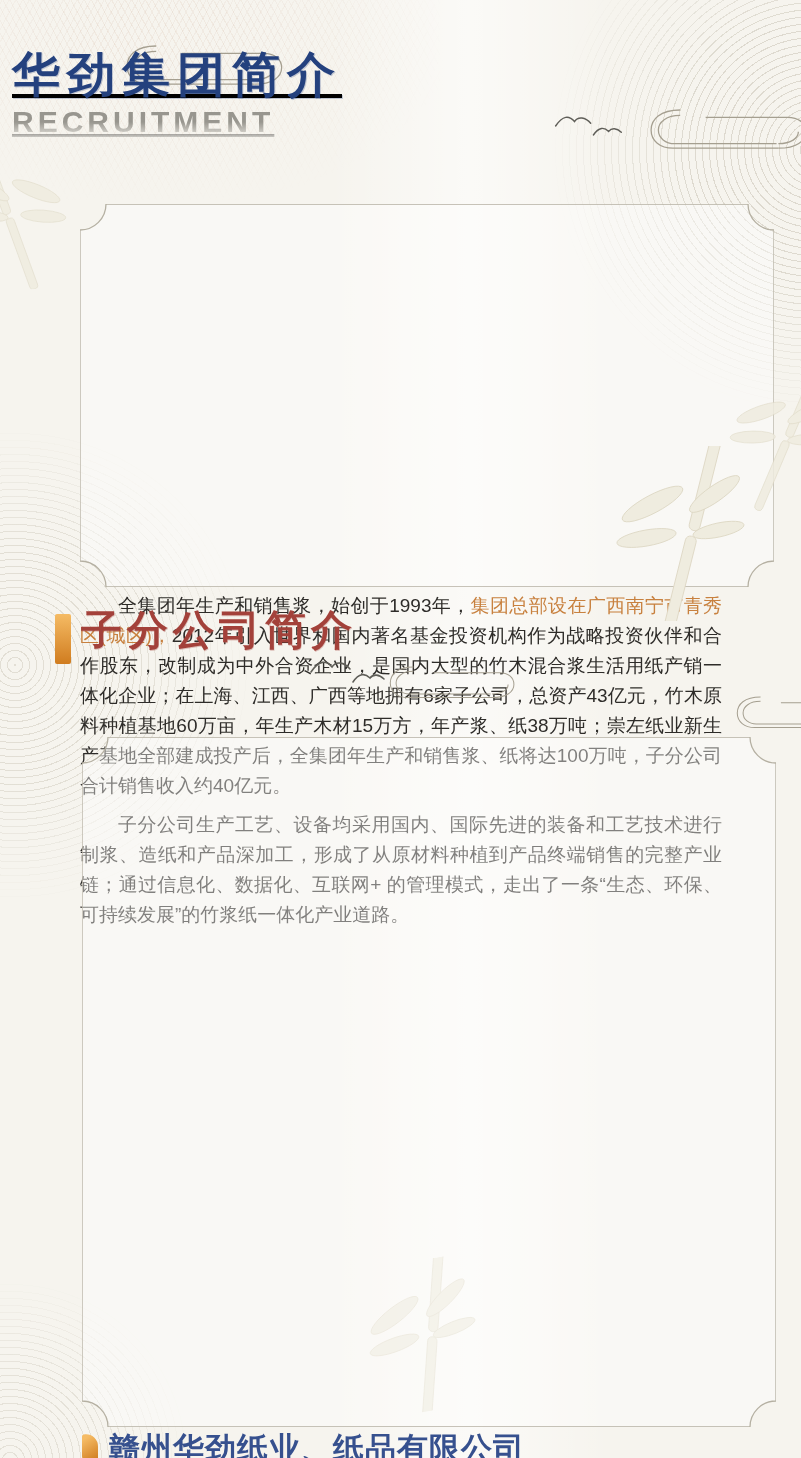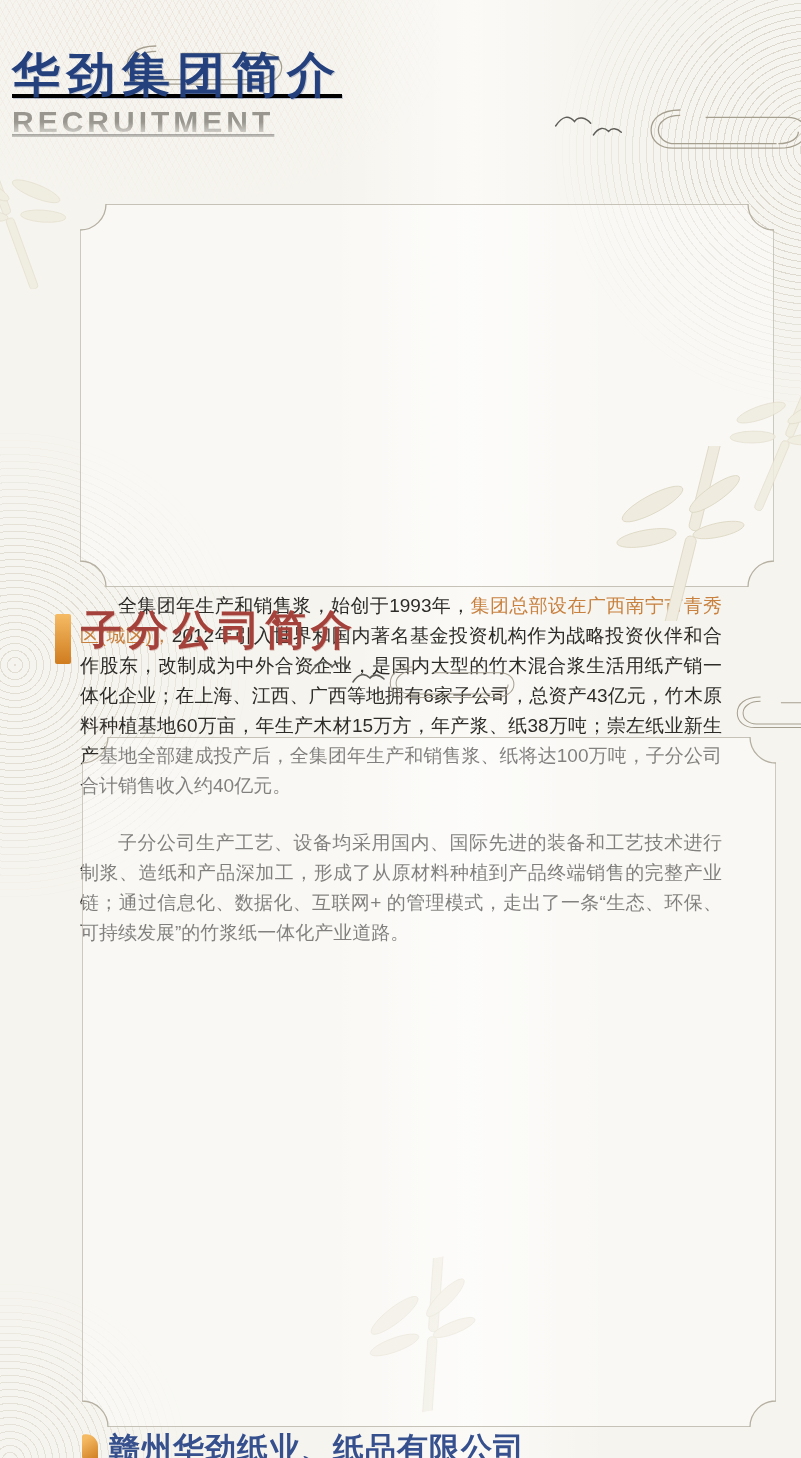--- a/index.html
+++ b/index.html
@@ -48,21 +48,21 @@
         mask-image:linear-gradient(#000 50%,rgba(0,0,0,.2) 95%);}
   .hero .en-word{margin-top:2px;}
   
   .box{position:absolute;left:54px;width:694px;z-index:1;}
   .box1{top:170px;height:383px;padding:34px 26px 0;}
   .box2{top:707px;height:690px;padding:30px 28px 0;}
   .frame{position:absolute;left:0;top:0;z-index:0;}
   .box > *{position:relative;z-index:3;}
   p.body{margin:0;text-indent:2em;font-size:19px;line-height:30px;text-align:justify;
         color:var(--text-dark);}
-  .box1 p.body + p.body{margin-top:27px;}
+  .box1 p.body + p.body{margin-top:9px;}
   .seg-orange{color:var(--accent-orange);}
   
   .section-head{position:absolute;left:55px;top:604px;z-index:3;}
   .section-bar{position:absolute;left:0;top:10px;width:16px;height:50px;border-radius:2px;
         background:linear-gradient(var(--bar-orange-1),var(--bar-orange-2));}
   .section-head h2{margin:0 0 0 26px;font-family:"DejaVu Serif","Liberation Serif",serif;
         font-weight:bold;font-size:41px;line-height:52px;letter-spacing:5px;color:var(--section-red);
         text-shadow:.5px .5px 0 rgba(163,65,58,.3);}
   .section-head .en-word{display:block;margin:0 0 0 36px;font-size:28px;letter-spacing:3px;}
   .company h3{display:flex;align-items:center;margin:0 0 14px;font-size:31px;line-height:36px;

